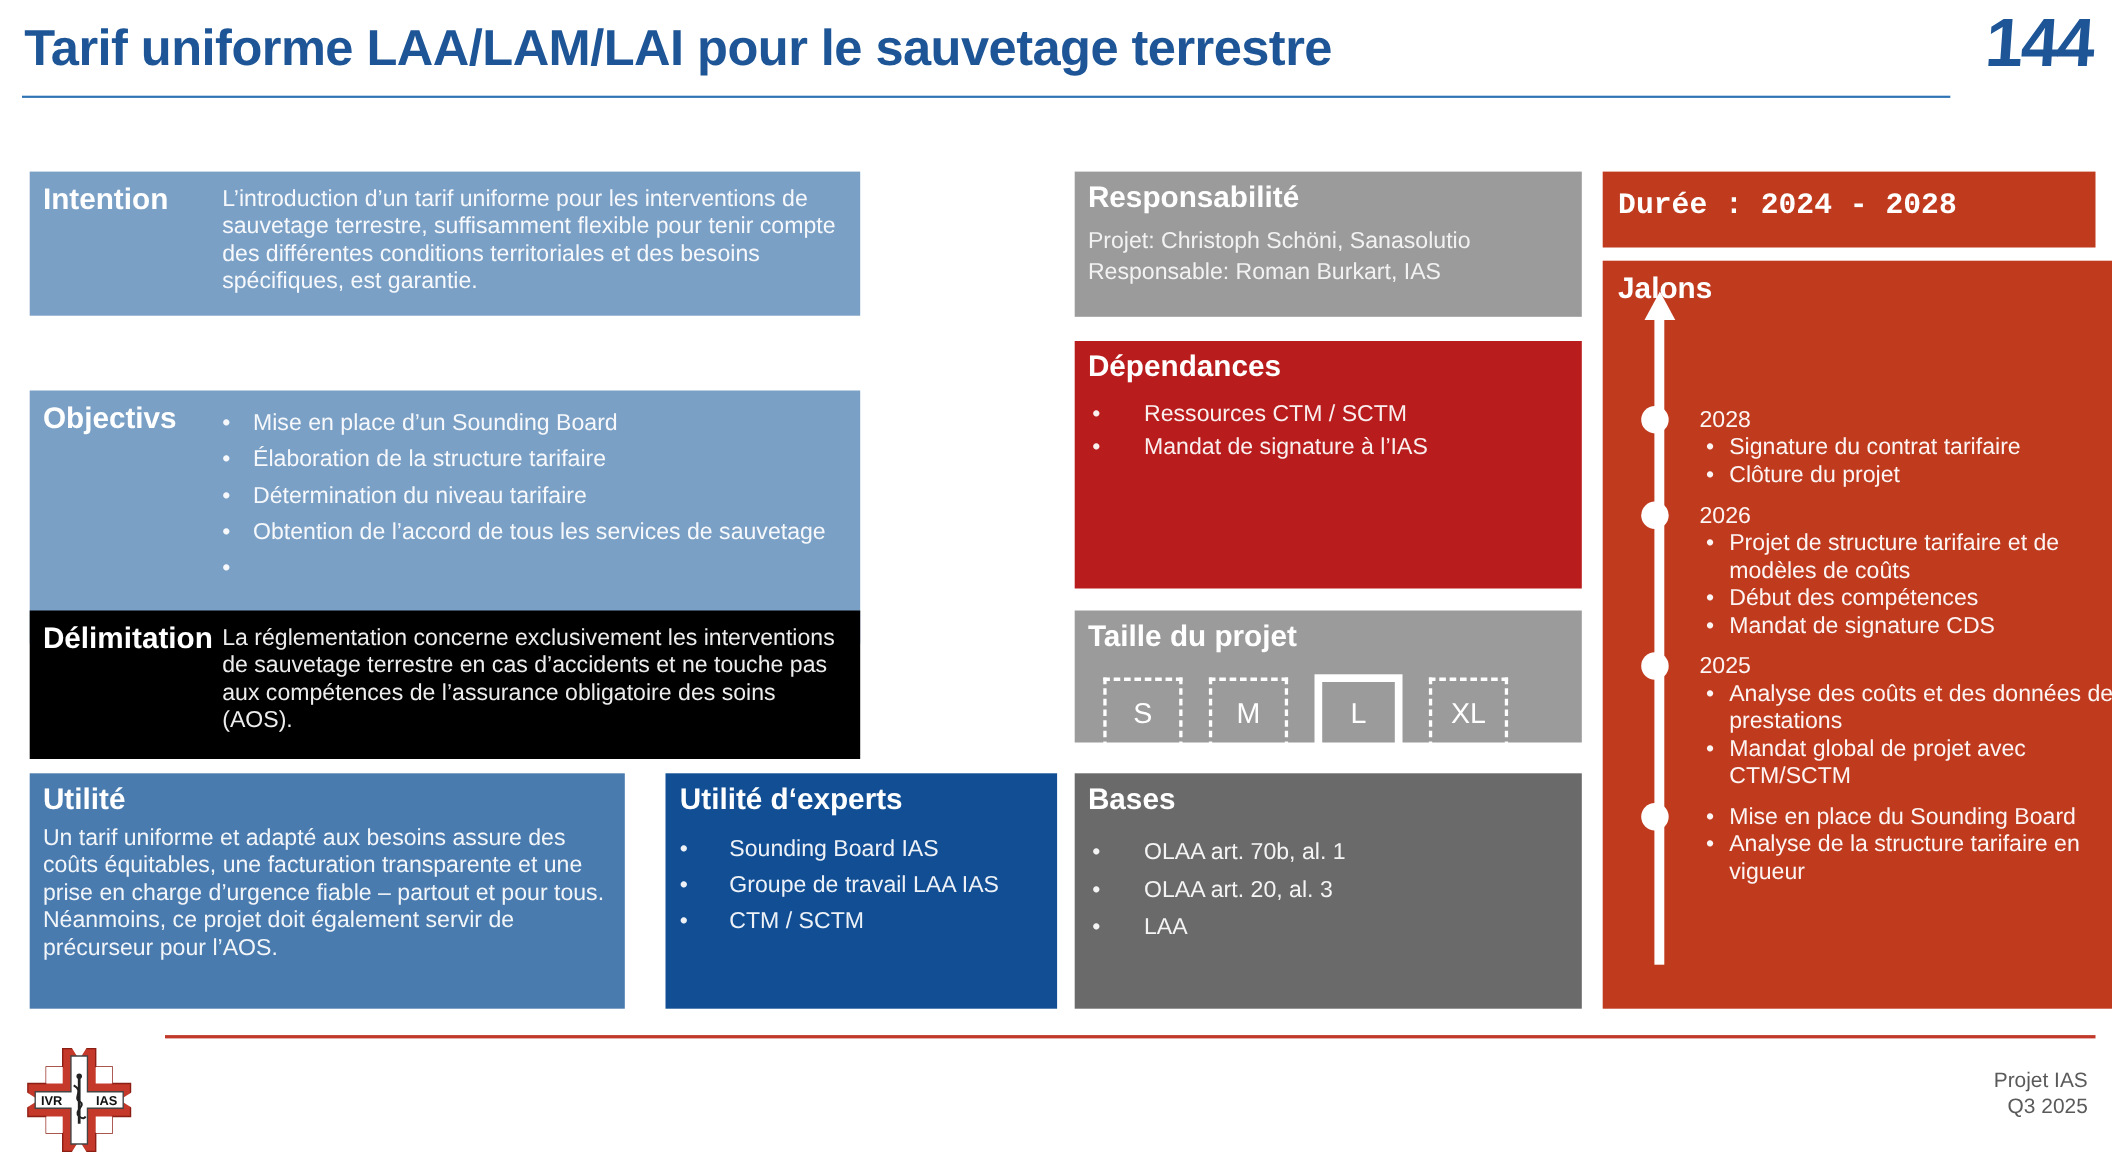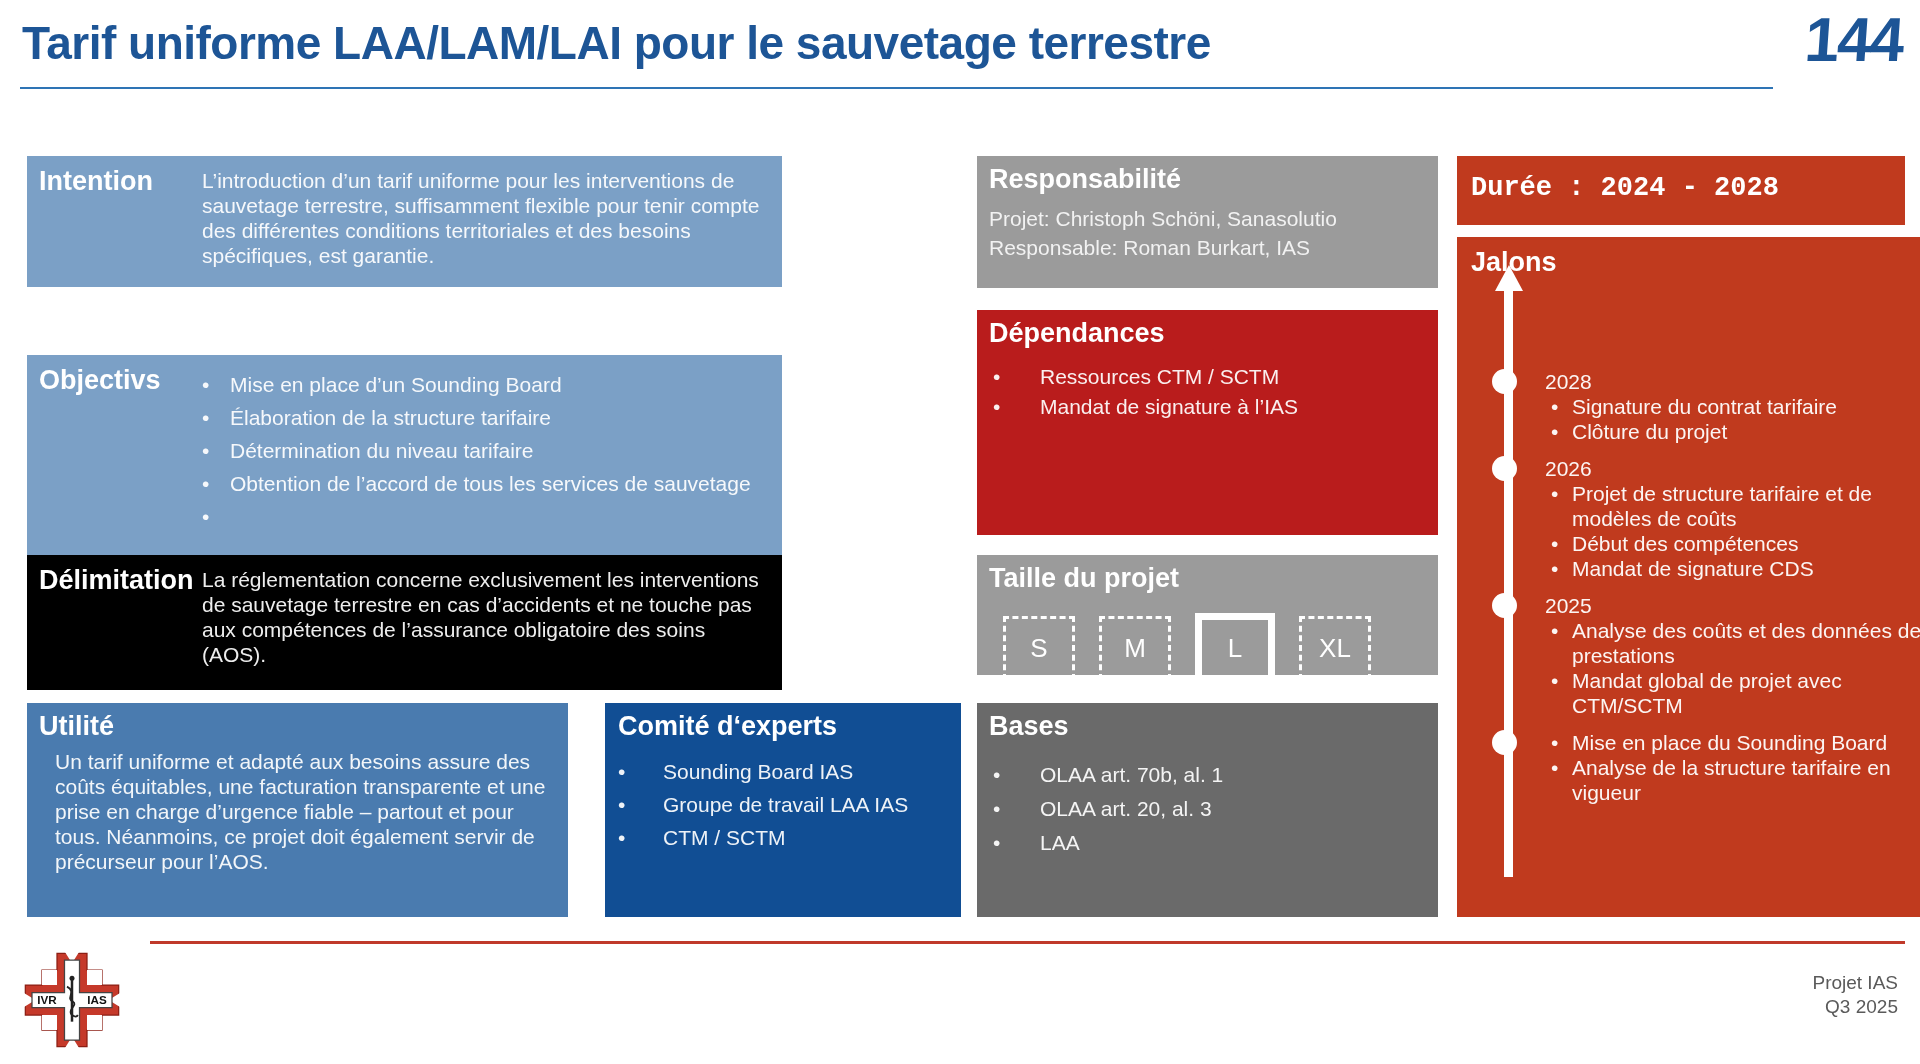--- a/index.html
+++ b/index.html
@@ -32,21 +32,21 @@
   .bx-objectivs    { left:27px;  top:307px; width:755px; height:230px; background:#7ba0c6;margin-top:48px; }
   .bx-delimitation { left:27px;  top:555px; width:755px; height:135px; background:#000000; }
   .bx-utilite      { left:27px;  top:703px; width:541px; height:214px; background:#4a7baf; }
   .bx-comite       { left:605px; top:703px; width:356px; height:214px; background:#114e94; }
   .side-head { position:absolute; left:12px; top:10px; }
   .side-body { position:absolute; left:175px; top:12px; right:14px; }
   .bx-objectivs .bullets { position:absolute; left:175px; top:13px; right:10px; }
   .bx-objectivs .bullets li { line-height:33px; }
   .bx-objectivs .dot { width:28px; }
   .bx-utilite h2 { position:absolute; left:12px; top:8px; }
-  .bx-utilite .body-txt { position:absolute; left:28px; top:46px; right:12px; }
+  .bx-utilite .body-txt { position:absolute; left:12px; top:46px; right:12px; }
   .bx-comite h2 { position:absolute; left:13px; top:8px; }
   .bx-comite .bullets { position:absolute; left:13px; top:52px; right:8px; }
   .bx-comite .bullets li { line-height:33px; }
   .bx-comite .dot { width:45px; }
   
   .bx-responsabilite { left:977px; top:156px; width:461px; height:132px; background:#9b9b9b; }
   .bx-dependances    { left:977px; top:310px; width:461px; height:225px; background:#b91c1c; }
   .bx-taille         { left:977px; top:555px; width:461px; height:120px; background:#9b9b9b; }
   .bx-bases          { left:977px; top:703px; width:461px; height:214px; background:#6a6a6a; }
   .bx-responsabilite h2 { position:absolute; left:12px; top:8px; }
@@ -130,21 +130,21 @@
     <h2 class="side-head">Délimitation</h2>
     <div class="side-body body-txt">La réglementation concerne exclusivement les interventions de sauvetage terrestre en cas d’accidents et ne touche pas aux compétences de l’assurance obligatoire des soins (AOS).</div>
   </div>
 
   <div class="box bx-utilite">
     <h2>Utilité</h2>
     <div class="body-txt">Un tarif uniforme et adapté aux besoins assure des coûts équitables, une facturation transparente et une prise en charge d’urgence fiable – partout et pour tous. Néanmoins, ce projet doit également servir de précurseur pour l’AOS.</div>
   </div>
 
   <div class="box bx-comite">
-    <h2>Comité d‘experts</h2>
+    <h2>Utilité d‘experts</h2>
     <ul class="bullets">
       <li>
           <span class="dot">•</span>
           <span>Sounding Board IAS</span>
         </li>
       <li>
           <span class="dot">•</span>
           <span>Groupe de travail LAA IAS</span>
         </li>
       <li>

